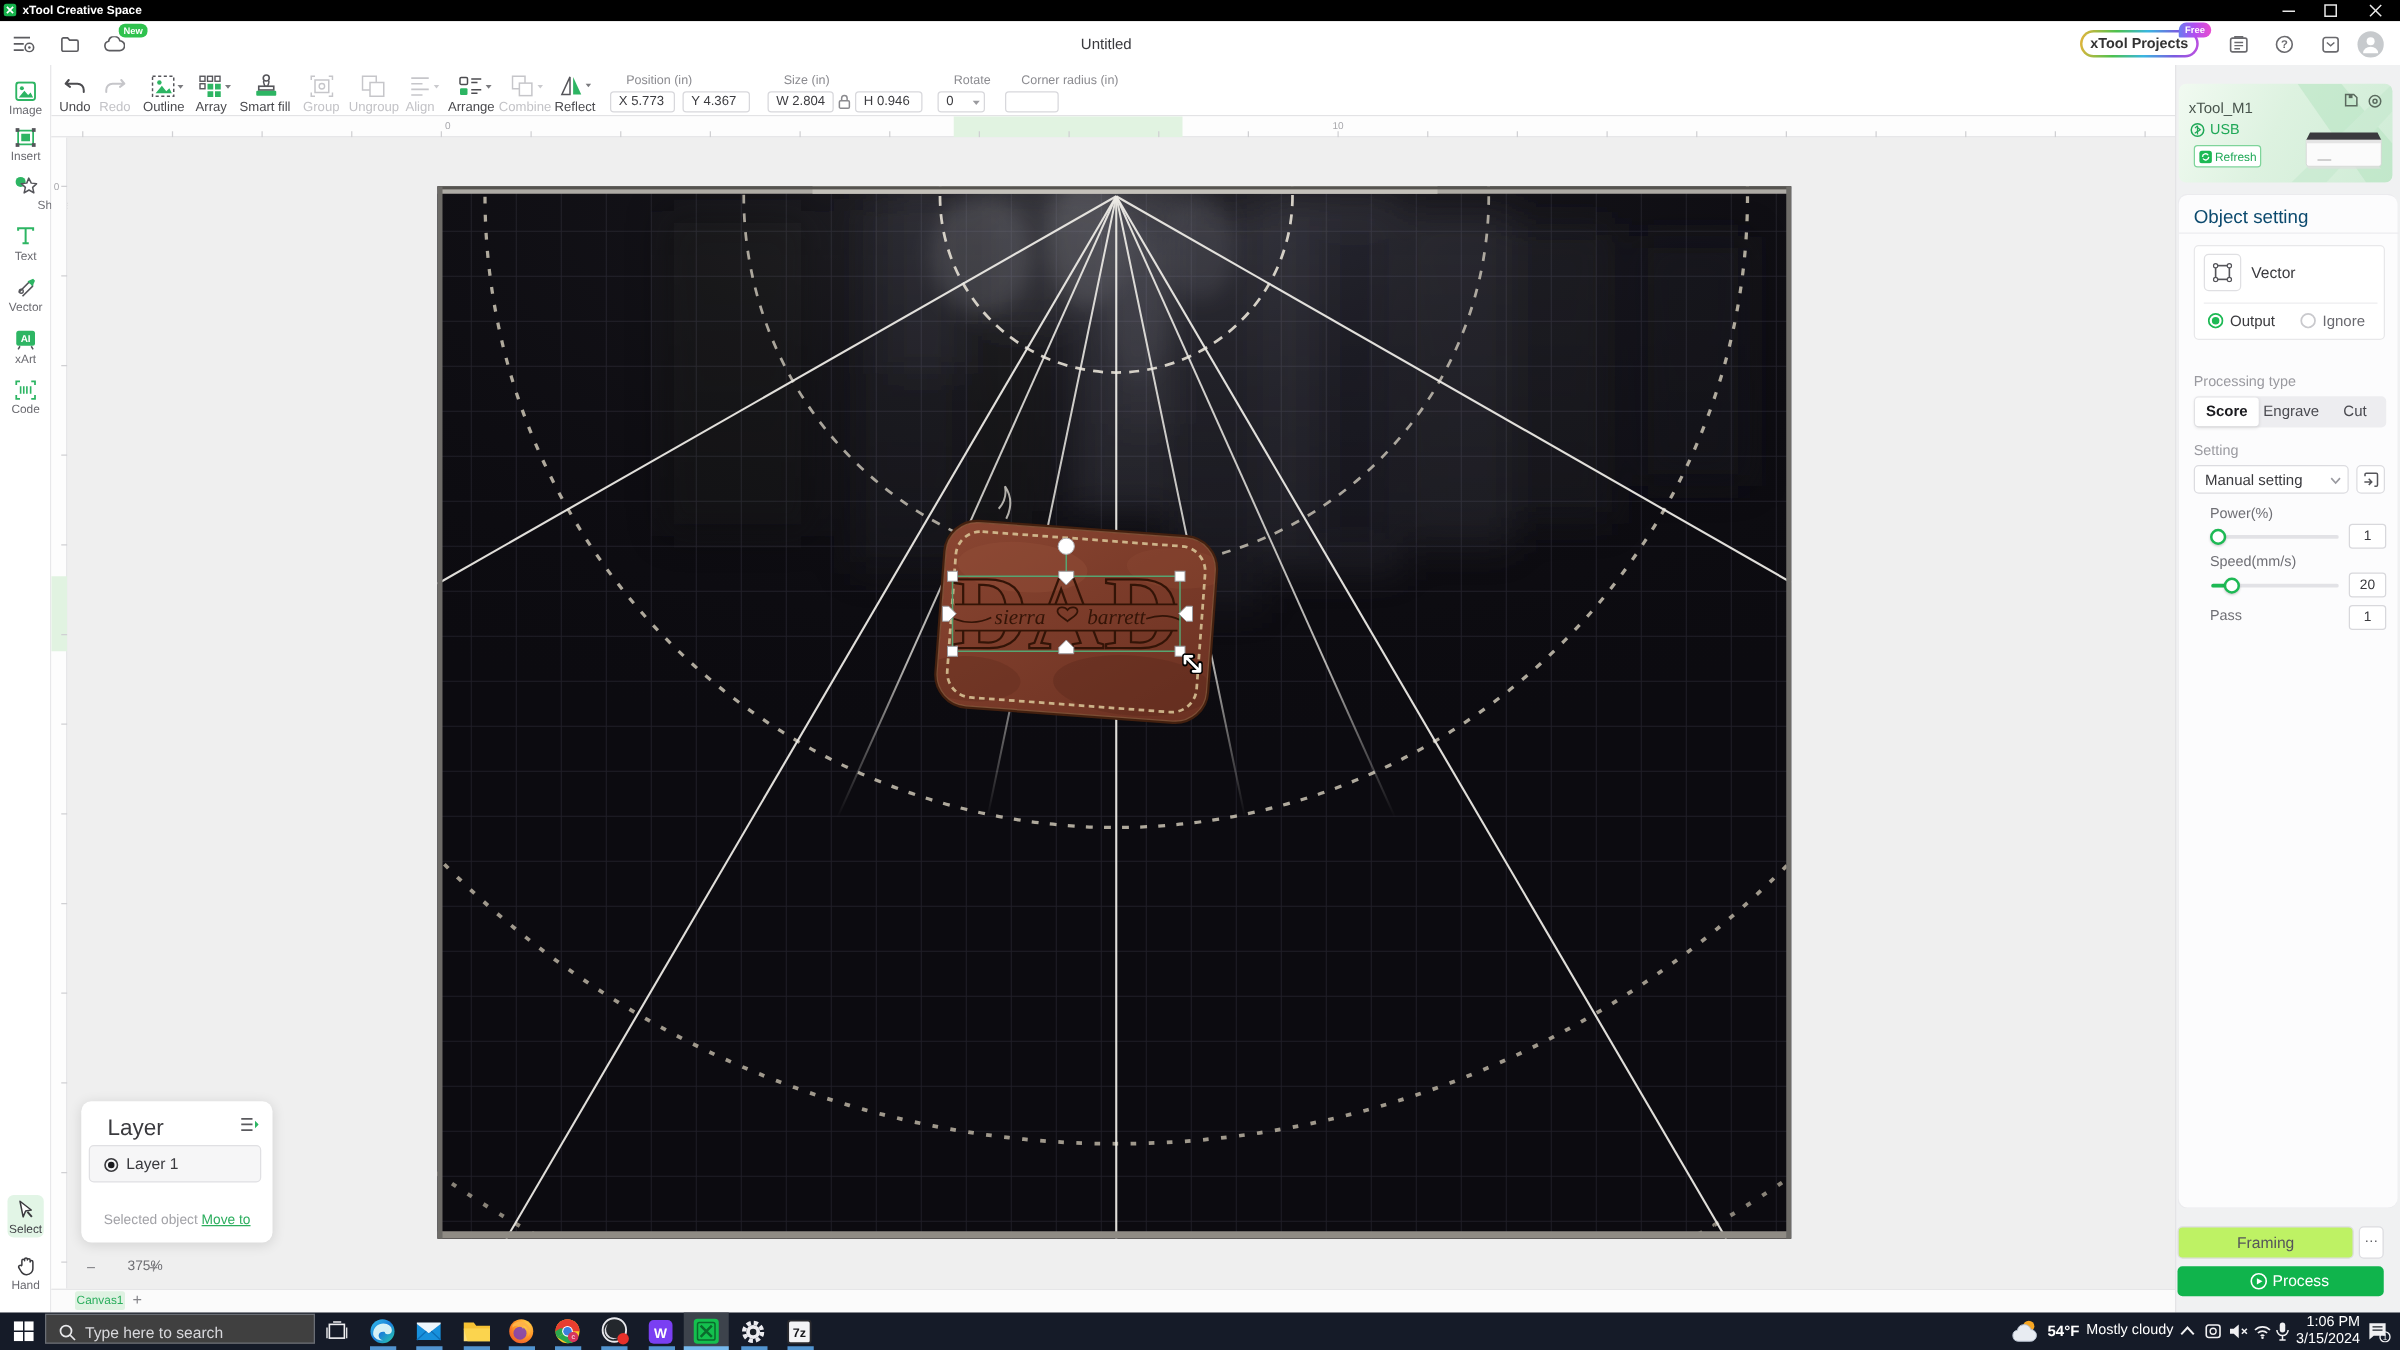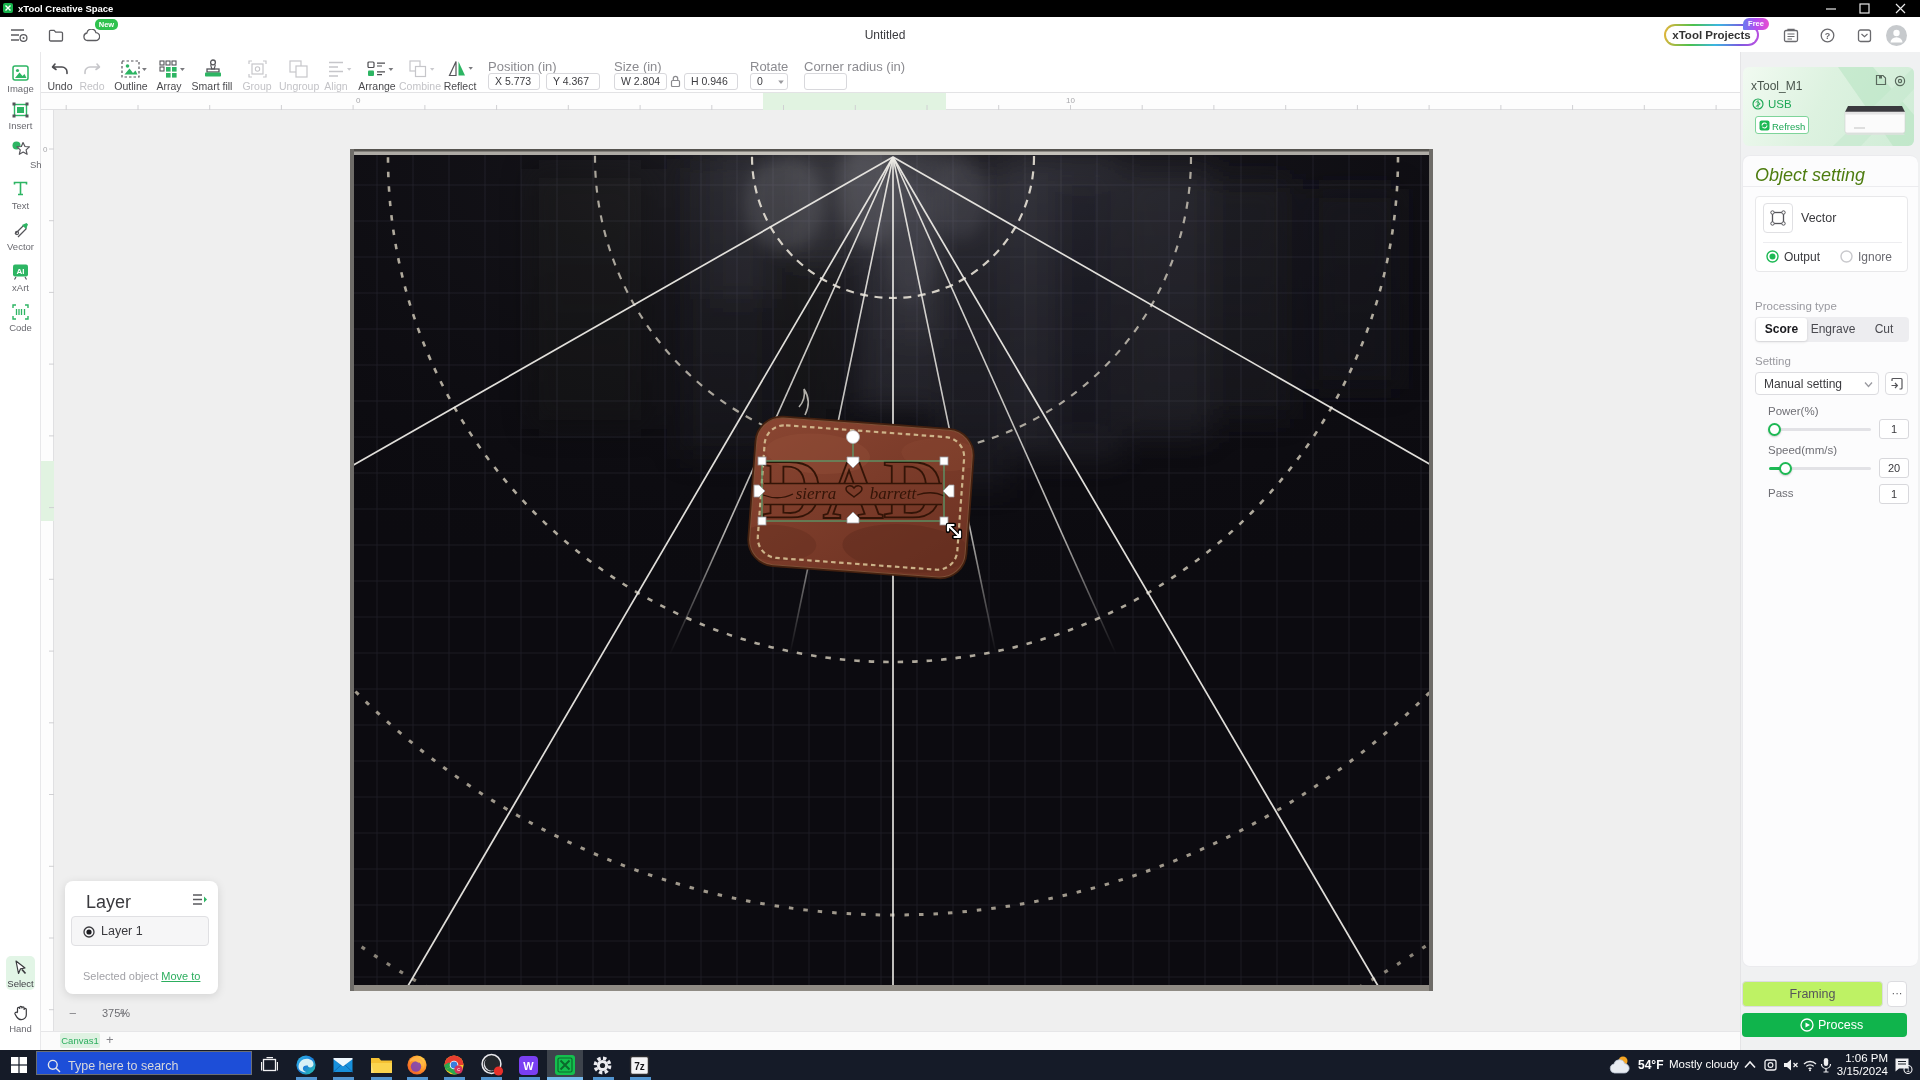--- a/index.html
+++ b/index.html
@@ -22,21 +22,21 @@
   #bottomstrip { left:41px; top:1031px; width:1699px; height:19px; background:#fbfbfb; border-top:1px solid #e6e6e8; }
 
   
   #rightcol { left:1740px; top:52px; width:180px; height:998px; background:#f0f1f2; border-left:1px solid #e4e4e6; }
 
   
   #taskbar { left:0; top:1050px; width:1920px; height:30px; background:#151b28; }
 
   .lbl { color:#6a6a70; font-size:9.5px; text-align:center; }
   .fieldbox { position:absolute; height:17px; background:#fff; border:1px solid #d8d8dc; border-radius:3px; font-size:10.5px; color:#3c3c40; line-height:15px; padding-left:6px; }
-  .tlabel { position:absolute; font-size:13px; color:#8b8b90; }
+  .tlabel { position:absolute; font-size:10px; color:#8b8b90;margin-left:13px; }
   .ticon { position:absolute; width:38px; text-align:center; font-size:10.5px; color:#4a4a4e; }
   .ticon.dis { color:#c3c3c7; }
 </style>
 </head>
 <body>
 <div id="stage">
 
   <div class="abs" id="titlebar">
     <div class="abs" style="left:3px;top:3px;width:10px;height:10px;background:#17b34c;border-radius:2px;">
       <svg width="10" height="10" viewBox="0 0 10 10">
@@ -513,21 +513,21 @@
       <svg class="abs" style="left:100px;top:36px;" width="64" height="34" viewBox="0 0 64 34">
         <path d="M5 3 L59 3 L62 9 L2 9 z" fill="#3a3a3e"></path>
         <path d="M2 9 H62 V28 a2 2 0 0 1-2 2 H4 a2 2 0 0 1-2-2 z" fill="#fbfbfb" stroke="#d0d0d0" stroke-width="0.6"></path>
         <path d="M2 9 H62 V11.5 H2 z" fill="#e4e4e4"></path>
         <path d="M11 25 h11" stroke="#c2c2c2" stroke-width="1.2"></path>
         <path d="M60 30 l2 2 H4 l-2-2 z" fill="#e0e0e0" opacity="0.7"></path>
       </svg>
     </div>
 
     <div class="abs" style="left:2px;top:103px;width:176px;height:812px;background:#fcfcfd;border-radius:8px 8px 8px 8px;border:1px solid #ebebee;border-right:none;">
-      <div class="abs" style="left:12px;top:9px;font-size:18px;color:#4d7c0f;font-style:italic;">Object setting</div>
+      <div class="abs" style="left:12px;top:9px;font-size:15px;color:#0c4a6e;">Object setting</div>
       <div class="abs" style="left:0px;top:30px;width:176px;height:1px;background:#ececef;"></div>
 
       <div class="abs" style="left:12px;top:40px;width:153px;height:76px;background:#fff;border:1px solid #e8e8ea;border-radius:4px;">
         <div class="abs" style="left:7px;top:6px;width:30px;height:30px;border:1px solid #e0e0e3;border-radius:4px;">
           <svg class="abs" style="left:6px;top:6px;" width="16" height="16" viewBox="0 0 16 16">
             <rect x="2.5" y="2.5" width="11" height="11" fill="none" stroke="#55555a" stroke-width="1.3"></rect>
             <g fill="#fff" stroke="#55555a" stroke-width="1">
                 <circle cx="2.5" cy="2.5" r="1.7"></circle>
                 <circle cx="13.5" cy="2.5" r="1.7"></circle>
                 <circle cx="2.5" cy="13.5" r="1.7"></circle>
@@ -624,21 +624,21 @@
 
     <svg class="abs" style="left:11px;top:7px;" width="16" height="16" viewBox="0 0 16 16">
       <g fill="#fff">
           <rect x="0" y="0" width="7.4" height="7.4"></rect>
           <rect x="8.6" y="0" width="7.4" height="7.4"></rect>
           <rect x="0" y="8.6" width="7.4" height="7.4"></rect>
           <rect x="8.6" y="8.6" width="7.4" height="7.4"></rect>
         </g>
     </svg>
 
-    <div class="abs" style="left:36px;top:1px;width:216px;height:24px;background:#1d4ed8;border:1px solid #6a6e75;">
+    <div class="abs" style="left:36px;top:1px;width:216px;height:24px;background:#404040;border:1px solid #6a6e75;">
       <svg class="abs" style="left:10px;top:7px;" width="14" height="14" viewBox="0 0 14 14">
         <circle cx="5.8" cy="5.8" r="4.4" fill="none" stroke="#e8e8ea" stroke-width="1.4"></circle>
         <path d="M9.2 9.2 L13 13" stroke="#e8e8ea" stroke-width="1.4"></path>
       </svg>
       <div class="abs" style="left:31px;top:7px;font-size:12.5px;color:#d8d8dc;">Type here to search</div>
     </div>
 
     <svg class="abs" style="left:261px;top:7px;" width="17" height="16" viewBox="0 0 17 16">
       <rect x="2.5" y="2.5" width="12" height="11" fill="none" stroke="#f0f0f2" stroke-width="1.3"></rect>
       <path d="M0.5 5 V13.5 M16.5 5 V13.5 M5.5 0.5 H12" stroke="#f0f0f2" stroke-width="1.3"></path>

